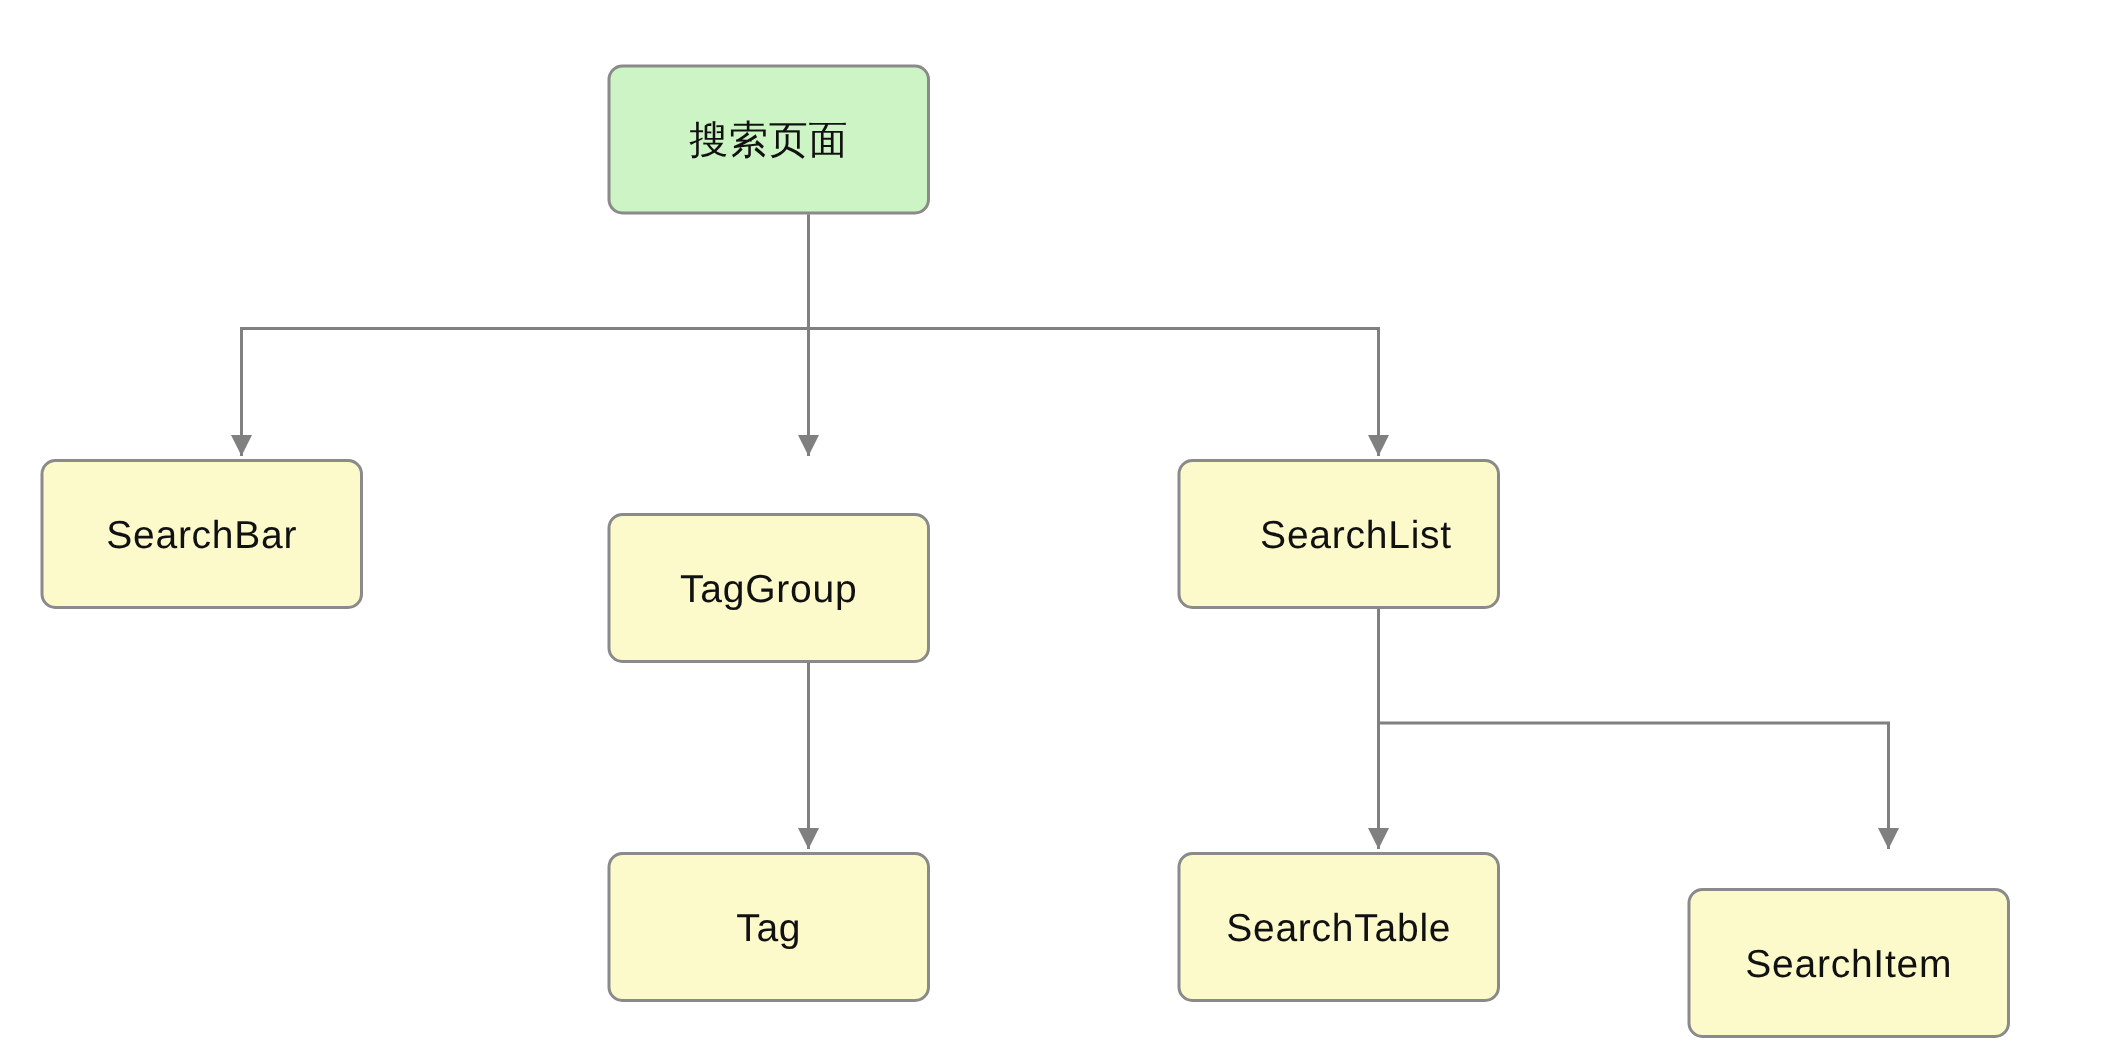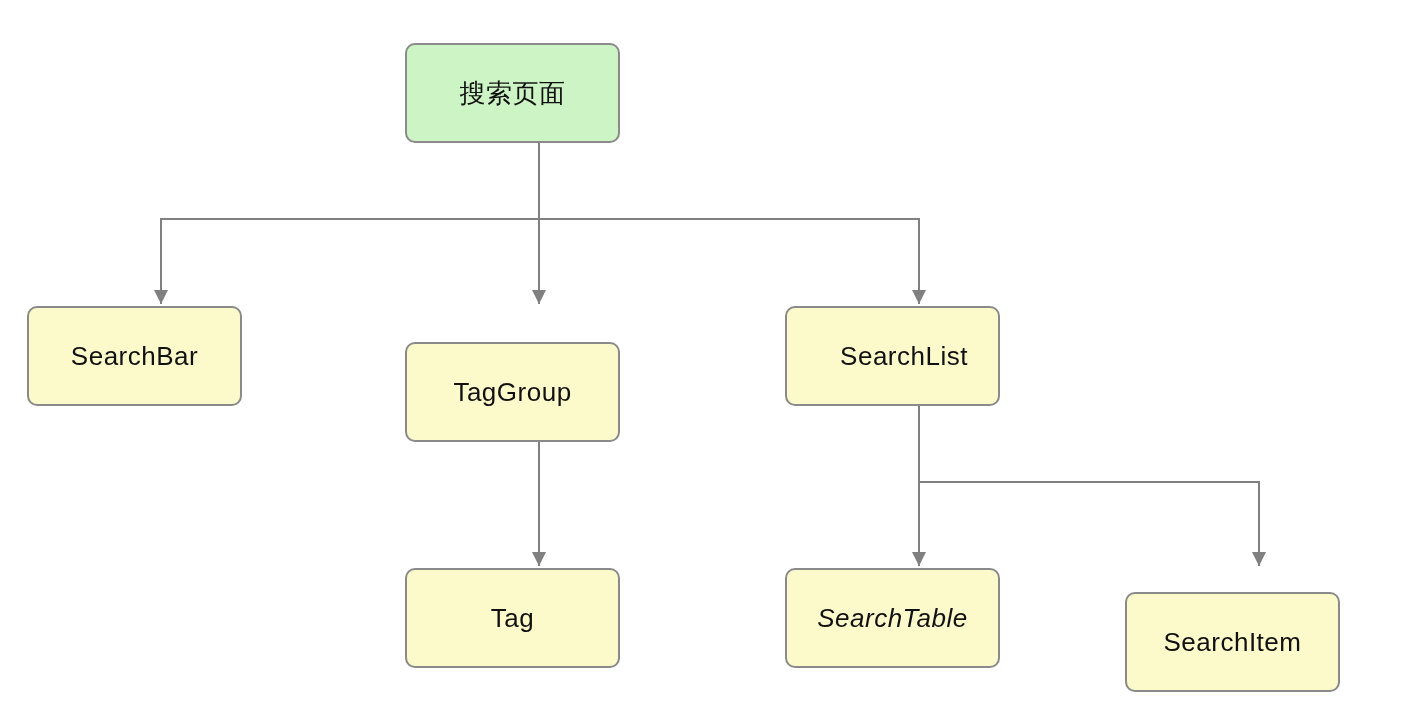--- a/index.html
+++ b/index.html
@@ -44,21 +44,21 @@
     font-size: 26px;
     color: var(--text);
     letter-spacing: 0.5px;
   }
   .node.root { background: var(--root-fill); }
   #node-search-page { left: 405px; top: 43px; }
   #node-search-bar  { left: 27px;  top: 306px; }
   #node-tag-group   { left: 405px; top: 306px; margin-top: 36px; }
   #node-search-list { left: 785px; top: 306px; padding-left: 23px; }
   #node-tag         { left: 405px; top: 568px; align-items: center; }
-  #node-search-table{ left: 785px; top: 568px; font-style: italic; }
+  #node-search-table{ left: 785px; top: 568px; }
   #node-search-item { left: 1125px;top: 568px; margin-top: 24px; }
 </style>
 </head>
 <body>
 
 <div class="canvas">
 
   <svg class="edges" viewBox="0 0 1416 708" xmlns="http://www.w3.org/2000/svg">
     <defs>
       <marker id="arrowhead" viewBox="0 0 10 10" refX="10" refY="5" markerUnits="userSpaceOnUse" markerWidth="16" markerHeight="14" orient="auto">

